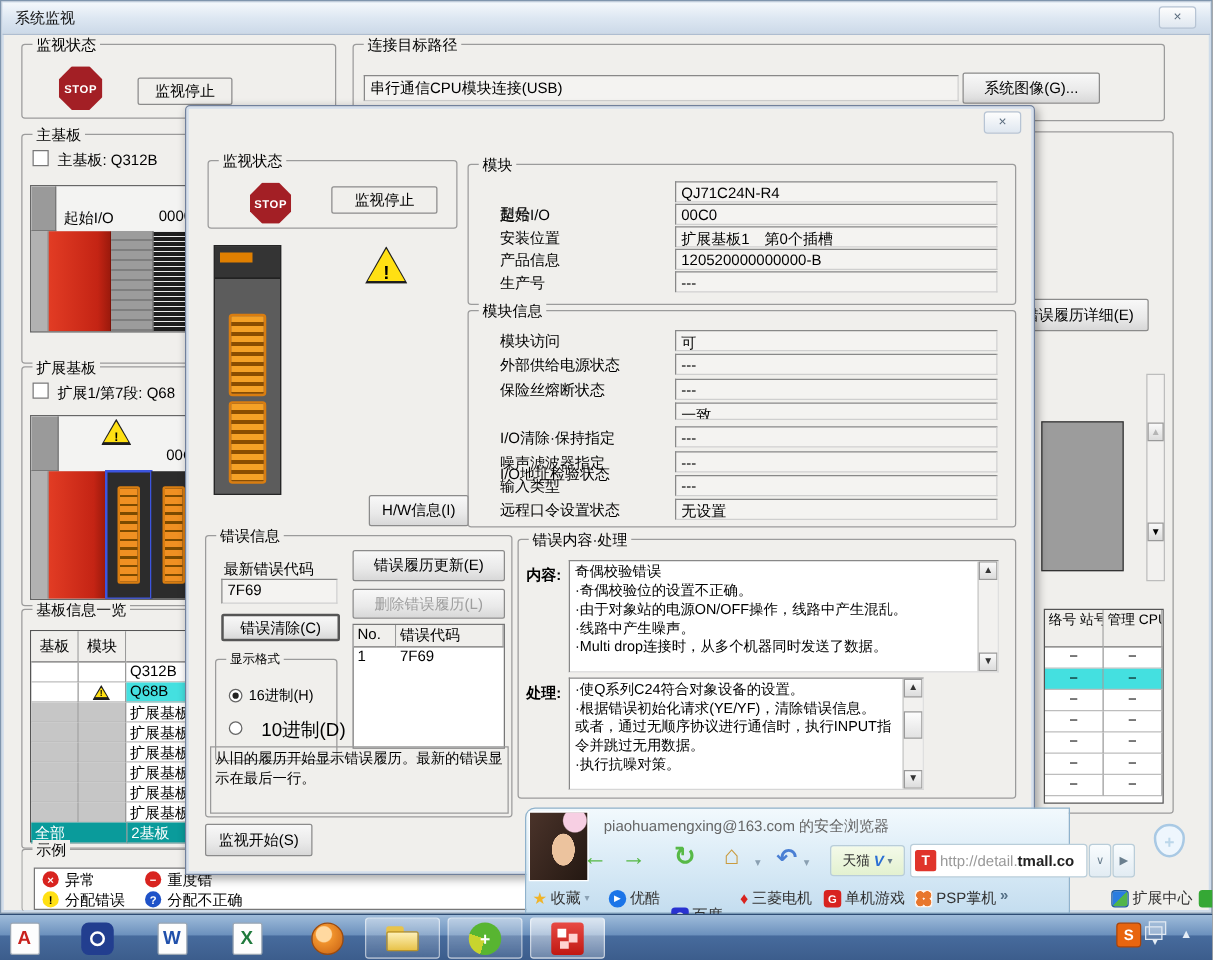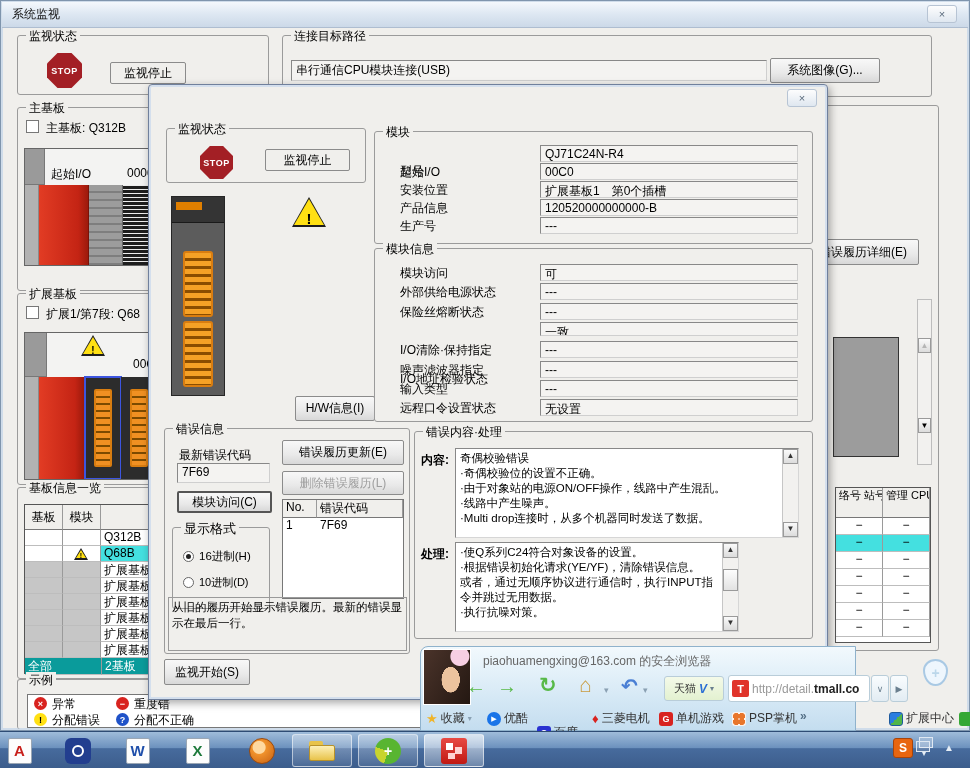--- a/index.html
+++ b/index.html
@@ -400,28 +400,28 @@
         <span class="gl">错误信息</span>
         <span class="lbl" style="left:14px;top:18px;">最新错误代码</span>
         <div class="fld" style="left:12px;top:34px;width:93px;height:20px;"><span>7F69</span></div>
         <div class="btn" style="left:117px;top:11px;width:122px;height:25px;">
             <span>错误履历更新(E)</span>
           </div>
         <div class="btn disabled" style="left:117px;top:42px;width:122px;height:24px;">
             <span>删除错误履历(L)</span>
           </div>
         <div class="btn" style="left:12px;top:62px;width:95px;height:22px;border-width:2px;border-color:#555;">
-            <span>模块访问(C)</span>
+            <span>错误清除(C)</span>
           </div>
         <div class="gb" style="left:7px;top:98px;width:98px;height:82px;">
-          <span class="gl" style="font-size:13px;">显示格式</span>
+          <span class="gl" style="font-size:10px;">显示格式</span>
           <span class="radio on" style="left:10px;top:23px;"></span>
           <span class="lbl" style="left:26px;top:21px;font-size:11.5px;">16进制(H)</span>
           <span class="radio" style="left:10px;top:49px;"></span>
-          <span class="lbl" style="left:26px;top:47px;font-size:11px;">10进制(D)</span>
+          <span class="lbl" style="left:36px;top:47px;font-size:15px;">10进制(D)</span>
         </div>
         <div class="ltab" style="left:117px;top:70px;width:122px;height:100px;border-color:#777;">
           <div class="r">
             <div class="c hd" style="width:34px;height:18px;text-align:left;">No.</div>
             <div class="c hd" style="flex:1;height:18px;text-align:left;">错误代码</div>
           </div>
           <div class="r">
             <div class="c" style="width:34px;height:16px;border-bottom:none;border-right:none;">1</div>
             <div class="c" style="flex:1;height:16px;border-bottom:none;border-right:none;">7F69</div>
           </div>

